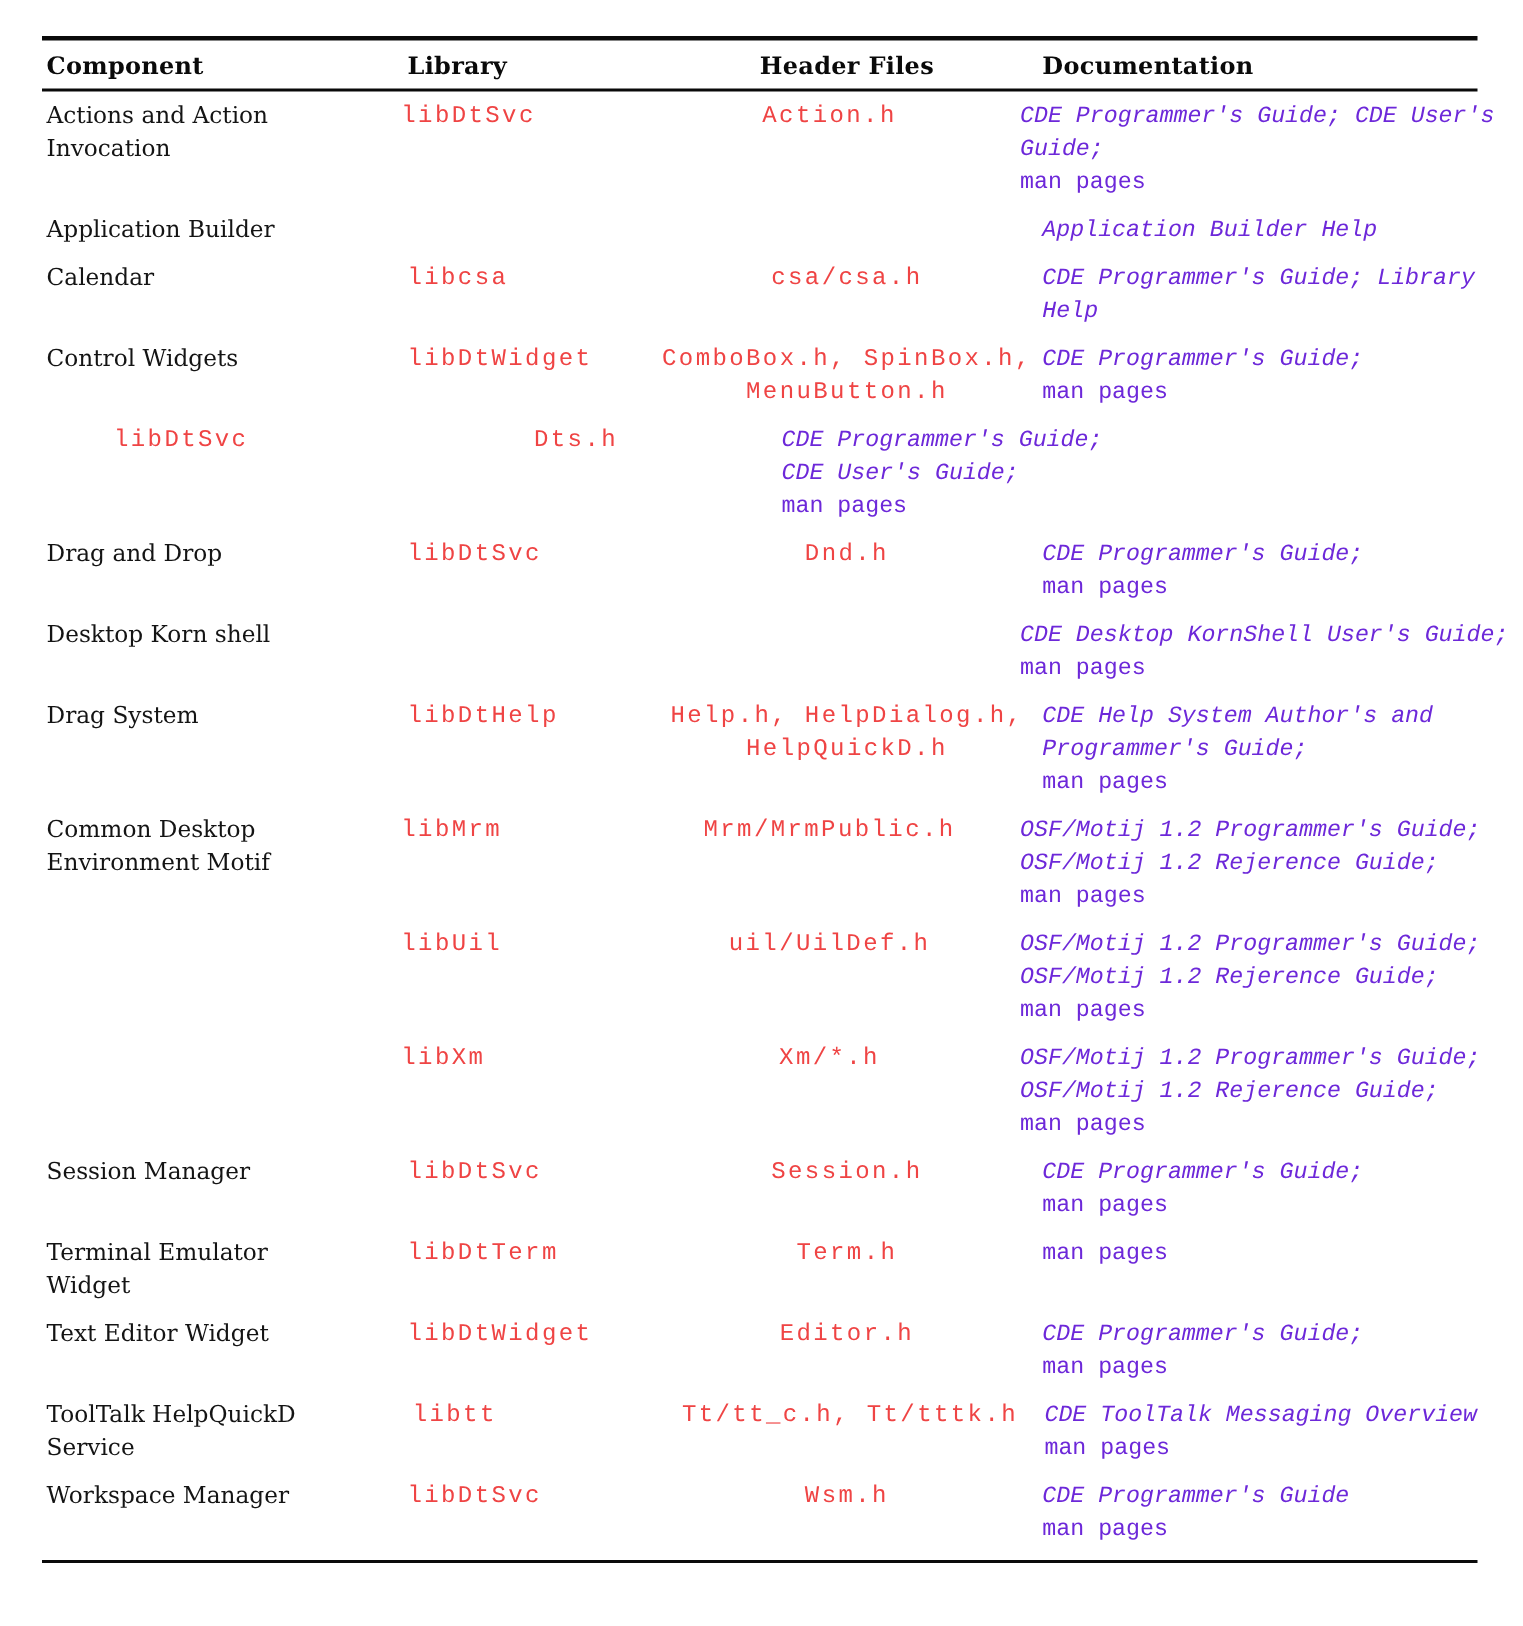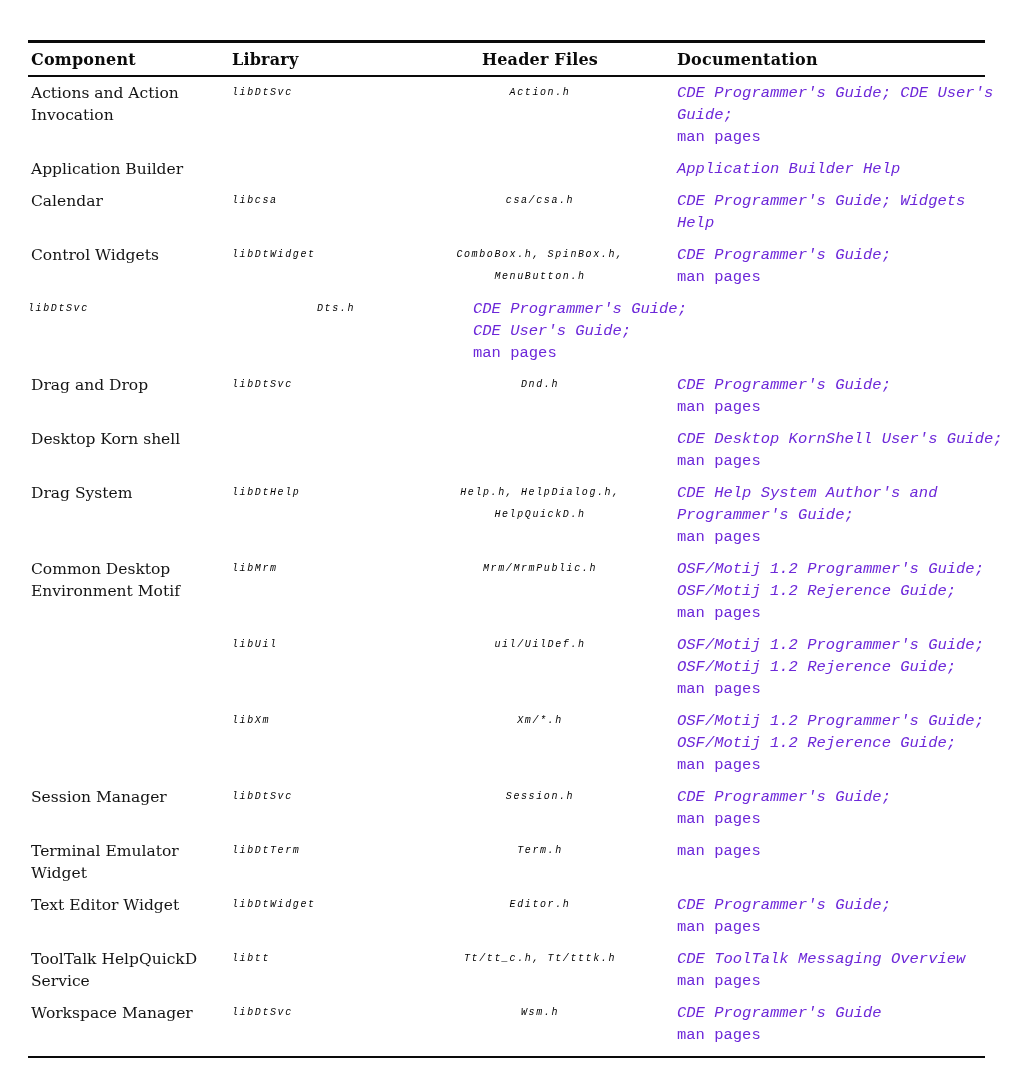--- a/index.html
+++ b/index.html
@@ -11,21 +11,21 @@
     position: relative;
     width: 1015px;
     height: 1084px;
     background: #ffffff;
     color: #141414;
     overflow: hidden;
   }
   #doc-table {
     position: absolute;
     left: 28px;
-    top: 40px;
+    top: 24px;
     width: 957px;
   }
   .header-row {
     display: flex;
     border-top: 3px solid #0a0a0a;
     border-bottom: 2px solid #0a0a0a;
     height: 32px;
     align-items: center;
   }
   .header-cell {
@@ -38,38 +38,37 @@
   .rows {
     padding-top: 5px;
     border-bottom: 2px solid #0a0a0a;
   }
   .trow {
     display: flex;
     margin-bottom: 10px;
   }
   .cell { box-sizing: border-box; }
   .col-component { width: 204px; padding-left: 3px; padding-right: 30px; }
-  .col-library   { width: 171px; }
+  .col-library   { width: 171px; margin-left: 48px; }
   .col-header    { width: 274px; text-align: center; }
   .col-doc       { width: 305px; }
   .line {
     line-height: 22px;
     white-space: nowrap;
   }
   .serif-line {
     font-family: "DejaVu Serif", serif;
     font-size: 15.5px;
     color: #141414;
   }
   .mono-line {
     font-family: "Liberation Mono", "DejaVu Sans Mono", monospace;
-    font-size: 10px;
+    font-size: 16px;
     letter-spacing: 1.6px;
-    color: #000000;
-    font-style: italic;
+    color: #ef4444;
   }
   .doc-line {
     font-family: Liberation Mono, monospace;
     font-size: 15.5px;
     color: #6d28d9;
   }
   .doc-line.italic {
     font-style: italic;
   }
 </style>
@@ -116,21 +115,21 @@
           <div class="cell col-component">
             <div class="line serif-line">Calendar</div>
           </div>
           <div class="cell col-library">
             <div class="line mono-line">libcsa</div>
           </div>
           <div class="cell col-header">
             <div class="line mono-line">csa/csa.h</div>
           </div>
           <div class="cell col-doc">
-            <div class="line doc-line italic">CDE Programmer's Guide; Widgets</div>
+            <div class="line doc-line italic">CDE Programmer's Guide; Library</div>
             <div class="line doc-line italic">Help</div>
           </div>
         </div>
         <div class="trow">
           <div class="cell col-component">
             <div class="line serif-line">Control Widgets</div>
           </div>
           <div class="cell col-library">
             <div class="line mono-line">libDtWidget</div>
           </div>

